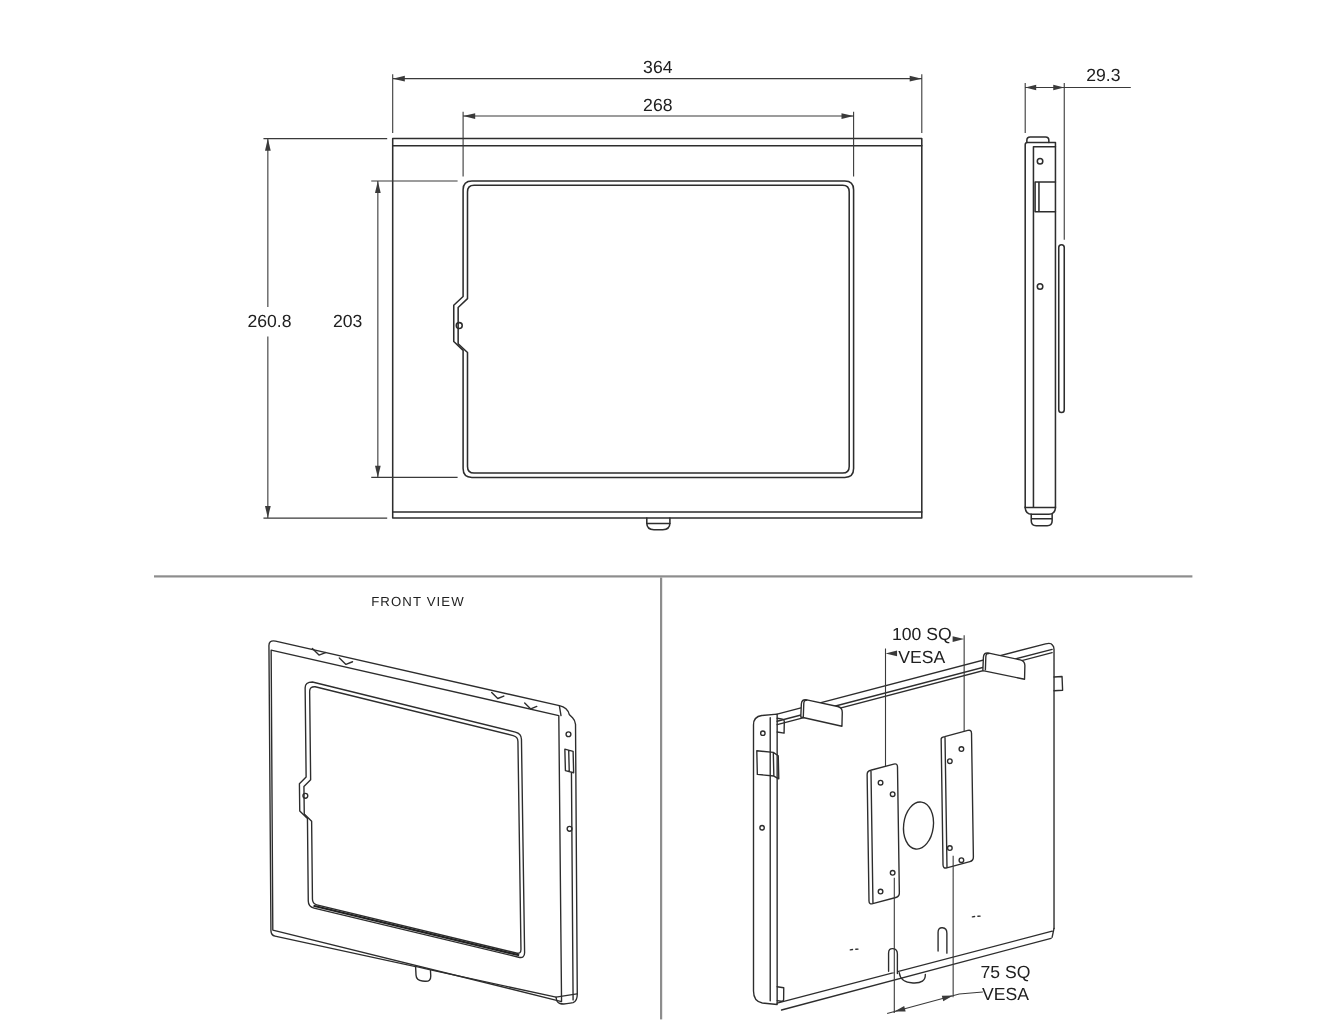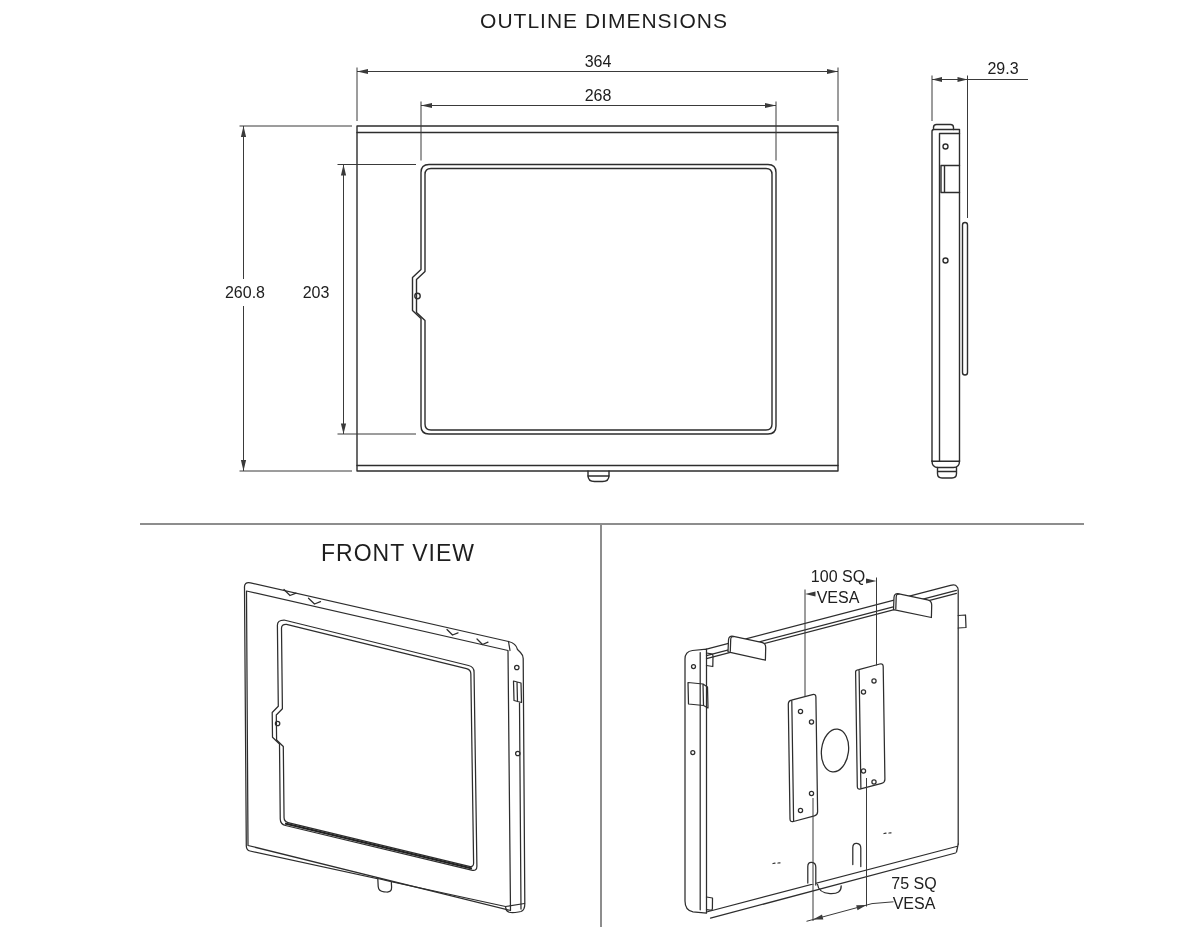--- a/index.html
+++ b/index.html
@@ -1,37 +1,36 @@
 <!DOCTYPE html>
 <html><head>
 <meta charset="utf-8">
 <style>
   html,body{margin:0;padding:0;background:#ffffff;}
   .sheet{position:relative;width:1200px;height:927px;background:#ffffff;overflow:hidden;
          font-family:"Liberation Sans",sans-serif;}
   .title{position:absolute;color:#1e1e1e;text-align:center;white-space:nowrap;}
   .title-outline{top:9px;left:304px;width:600px;font-size:21px;letter-spacing:1px;}
-  .title-front{top:540px;left:298px;width:200px;font-size:23px;letter-spacing:1px;}
+  .title-front{top:540px;left:280px;width:200px;font-size:12px;letter-spacing:1px;}
   .divider-h{position:absolute;top:523px;left:140px;width:944px;height:2px;background:#8d8d8d;}
   .divider-v{position:absolute;top:525px;left:600px;width:2px;height:402px;background:#8d8d8d;}
   svg{position:absolute;overflow:visible;}
   .ln{stroke:#2d2d2d;stroke-width:1.4;fill:none;stroke-linejoin:round;stroke-linecap:round;}
   .ln-iso{stroke:#2d2d2d;stroke-width:1.25;fill:none;stroke-linejoin:round;stroke-linecap:round;}
   .ln-thick{stroke:#222;stroke-width:1.9;fill:none;}
   .fillw{fill:#ffffff;}
   .dimln{stroke:#3a3a3a;stroke-width:1;fill:none;}
   .arrow{fill:#3a3a3a;stroke:none;}
   text.dim{font-family:"Liberation Sans",sans-serif;font-size:16px;fill:#202020;text-anchor:middle;}
 </style>
 </head>
 <body>
 
 <div class="sheet">
 
-  <div class="title title-outline">OUTLINE DIMENSIONS</div>
 
   <svg style="left:180px;top:45px" width="700" height="460" viewBox="180 45 700 460">
     <g>
       <path class="ln" d="M357,126 H838 V471 H357 Z"></path>
       <path class="ln" d="M357,132.5 H838"></path>
       <path class="ln" d="M357,465.5 H838"></path>
       <path class="ln" d="M429,164.5 H768 Q776,164.5 776,172.5 V426 Q776,434 768,434 H429 Q421,434 421,426 V318.5 L412.5,310.5 V277.5 L421,269.5 V172.5 Q421,164.5 429,164.5 Z"></path>
       <path class="ln" d="M431,168.5 H766 Q772,168.5 772,174.5 V424 Q772,430 766,430 H431 Q425,430 425,424 V320.5 L416.5,312.5 V279.5 L425,271.5 V174.5 Q425,168.5 431,168.5 Z"></path>
       <circle class="ln" cx="417.5" cy="296" r="2.7"></circle>
       <path class="ln" d="M588,471 V475.5 Q588,481.5 594.5,481.5 H602.5 Q609,481.5 609,475.5 V471"></path>

